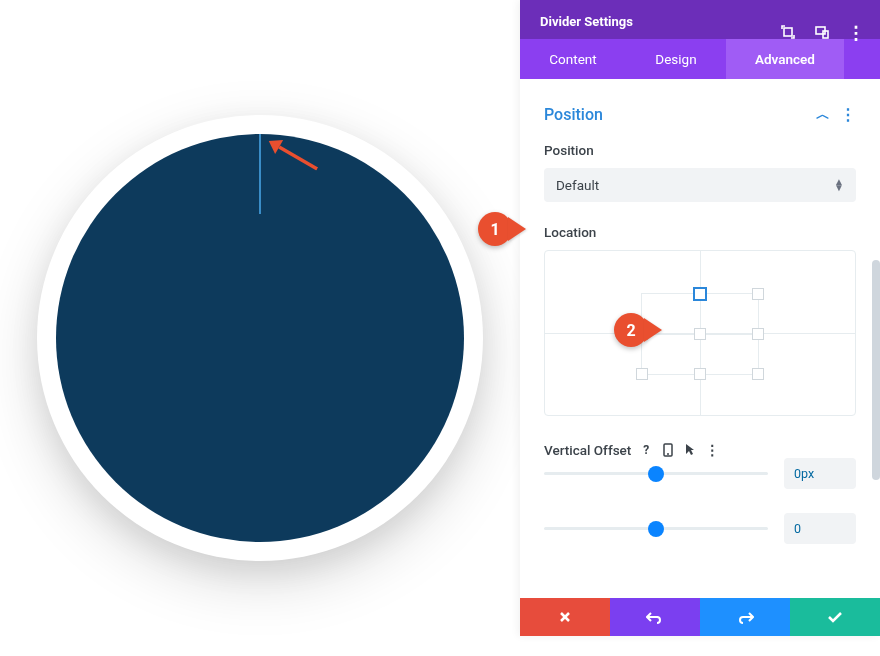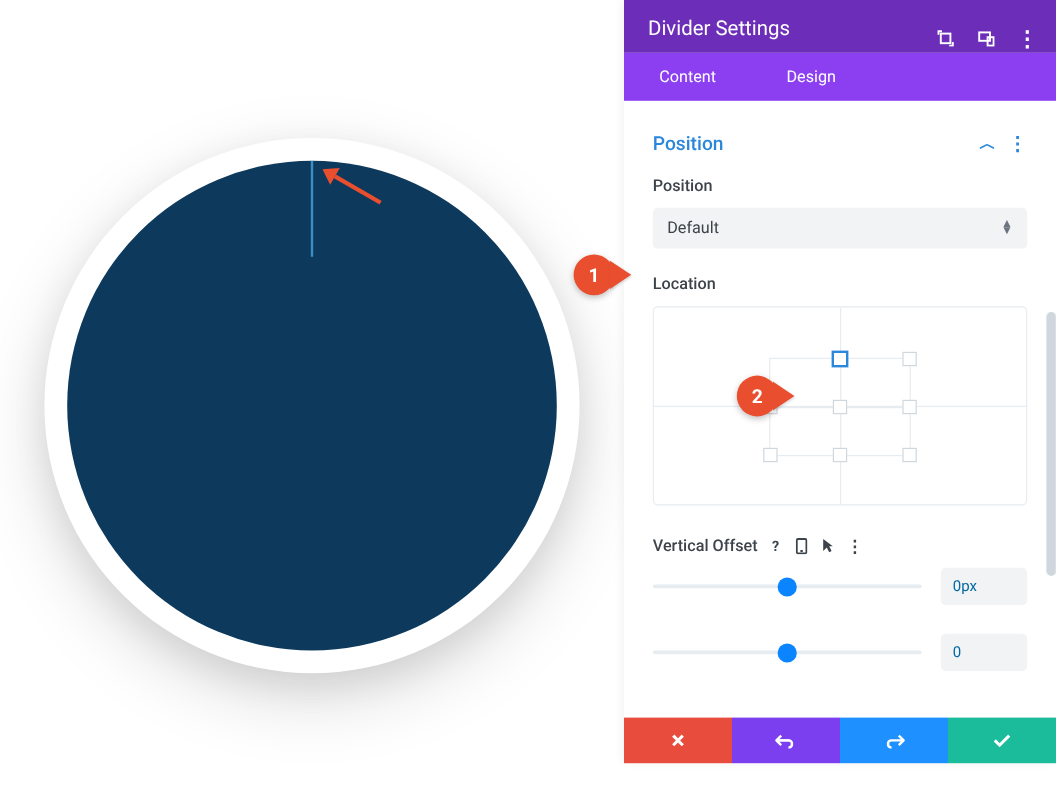--- a/index.html
+++ b/index.html
@@ -6,21 +6,21 @@
 body { font-family: -apple-system, BlinkMacSystemFont, "Segoe UI", Roboto, sans-serif; width: 880px; height: 656px; overflow: hidden; background: #fff; position: relative; }
 
 .canvas { position: absolute; left: 0; top: 0; width: 520px; height: 656px; background: #fff; display: flex; align-items: center; justify-content: center; }
 .circle-outer { width: 446px; height: 446px; border-radius: 50%; background: #fff; box-shadow: 0 20px 60px rgba(0,0,0,0.15), 0 10px 30px rgba(0,0,0,0.08); display: flex; align-items: center; justify-content: center; margin-top: 20px; }
 .circle-inner { width: 408px; height: 408px; border-radius: 50%; background: #0d3a5c; position: relative; overflow: hidden; }
 .divider-line { position: absolute; left: 50%; top: 0; transform: translateX(-50%); width: 2px; height: 80px; background: #3a8dc7; }
 
 .panel { position: absolute; right: 0; top: 0; width: 360px; height: 636px; background: #fff; box-shadow: -2px 0 8px rgba(0,0,0,0.06); display: flex; flex-direction: column; }
 
 .panel-header { background: #6c2eb9; color: #fff; padding: 14px 20px 10px; }
-.panel-title { font-size: 17px; font-weight: 400; }
+.panel-title { font-size: 13px; font-weight: 700; }
 .preset-row { font-size: 12px; opacity: 0.85; margin-top: 2px; }
 .preset-caret { font-size: 9px; margin-left: 2px; }
 
 .header-icons { position: absolute; right: 16px; top: 24px; display: flex; gap: 18px; align-items: center; }
 .header-icons .ic { width: 16px; height: 16px; display: inline-flex; align-items: center; justify-content: center; color: #fff; cursor: pointer; }
 
 .tabs { display: flex; background: #8b3ff0; }
 .tab { flex: 0 0 auto; padding: 12px 0; text-align: center; color: #fff; font-size: 13.5px; cursor: pointer; }
 .tab.content-tab { width: 106px; }
 .tab.design-tab { width: 100px; }
@@ -40,21 +40,21 @@
 
 .location-grid { border: 1px solid #e6ecef; border-radius: 4px; height: 166px; position: relative; margin-bottom: 26px; }
 .location-vline { position: absolute; left: 50%; top: 0; bottom: 0; width: 1px; background: #e6ecef; }
 .location-hline { position: absolute; top: 50%; left: 0; right: 0; height: 1px; background: #e6ecef; }
 .loc-inner { position: absolute; left: 96px; top: 42px; width: 118px; height: 82px; border: 1px solid #e6ecef; }
 .loc-inner .lv { position: absolute; left: 50%; top: 0; bottom: 0; width: 1px; background: #e6ecef; }
 .loc-inner .lh { position: absolute; top: 50%; left: 0; right: 0; height: 1px; background: #e6ecef; }
 .anchor { position: absolute; width: 12px; height: 12px; border: 1.8px solid #d0d7dc; background: #fff; transform: translate(-50%, -50%); cursor: pointer; }
 .anchor.active { border-color: #2b87da; width: 14px; height: 14px; border-width: 2.5px; }
 
-.field-row { display: flex; align-items: center; gap: 8px; margin-bottom: 10px; }
+.field-row { display: flex; align-items: center; gap: 8px; margin-bottom: 0; }
 .field-row .field-label { margin-bottom: 0; }
 .inline-ic { width: 14px; height: 14px; display: inline-flex; align-items: center; justify-content: center; color: #3c434a; font-size: 12px; cursor: pointer; }
 
 .slider-row { display: flex; align-items: center; gap: 16px; margin-bottom: 24px; }
 .slider { flex: 1; height: 3px; background: #e6ecef; position: relative; border-radius: 2px; }
 .slider-thumb { position: absolute; top: 50%; width: 16px; height: 16px; background: #0a84ff; border-radius: 50%; transform: translate(-50%, -50%); cursor: pointer; }
 .slider-val { width: 72px; background: #f1f3f5; border-radius: 4px; padding: 8px 10px; font-size: 12.5px; color: #0369a1; text-align: left; }
 
 .panel-footer { display: flex; height: 38px; }
 .panel-footer .btn { flex: 1; display: flex; align-items: center; justify-content: center; color: #fff; cursor: pointer; }
@@ -104,20 +104,21 @@
             <rect x="8" y="6" width="5" height="7"></rect>
           </svg>
       </span>
       <span class="ic" style="font-size:18px; font-weight:bold;">⋮</span>
     </div>
   </div>
 
   <div class="tabs">
     <div class="tab content-tab">Content</div>
     <div class="tab design-tab">Design</div>
+    <div class="tab advanced-tab">Advanced</div>
   </div>
 
   <div class="panel-body">
     <div class="section-head">
       <div class="section-title">Position</div>
       <div class="section-icons">
         <span style="font-size:14px; font-weight:bold;">︿</span>
         <span style="font-size:16px; font-weight:bold;">⋮</span>
       </div>
     </div>

